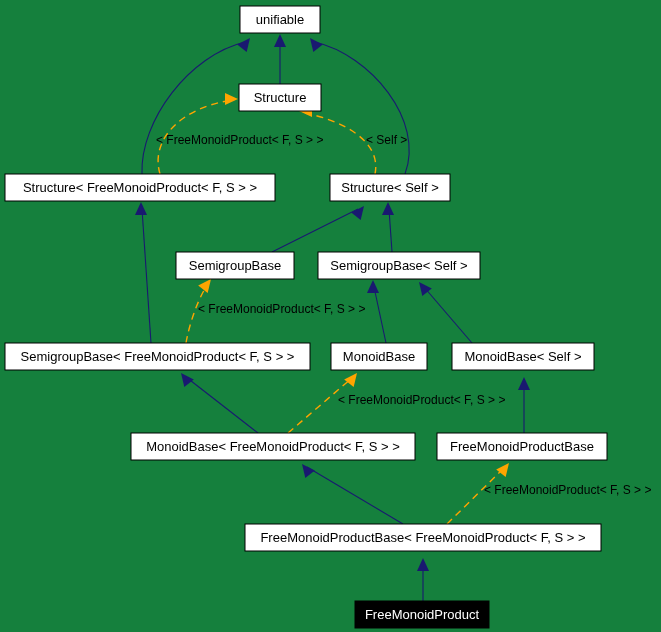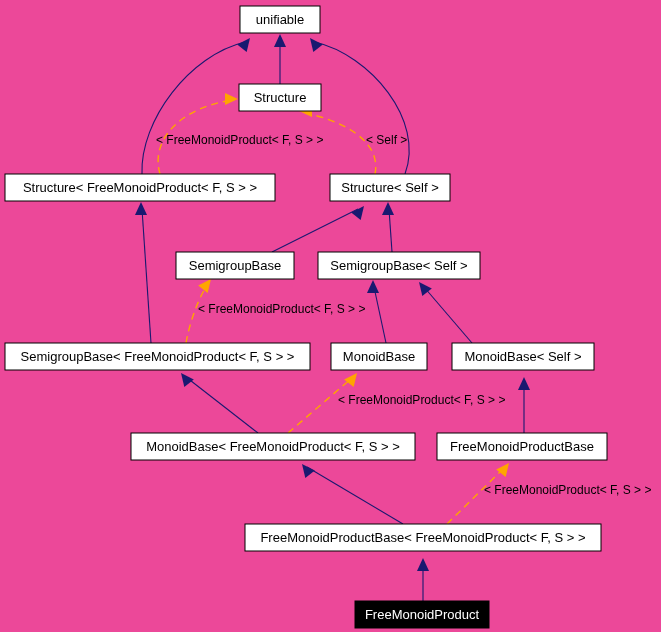--- a/index.html
+++ b/index.html
@@ -10,21 +10,21 @@
   body {
     width: 661px;
     height: 632px;
     font-family: "Liberation Sans", sans-serif;
     overflow: hidden;
   }
   #diagram-root {
     position: relative;
     width: 661px;
     height: 632px;
-    background: #ec4899;
+    background: #15803d;
   }
   svg#uml-canvas {
     position: absolute;
     top: 0;
     left: 0;
     width: 661px;
     height: 632px;
     display: block;
   }
   .node-box {

